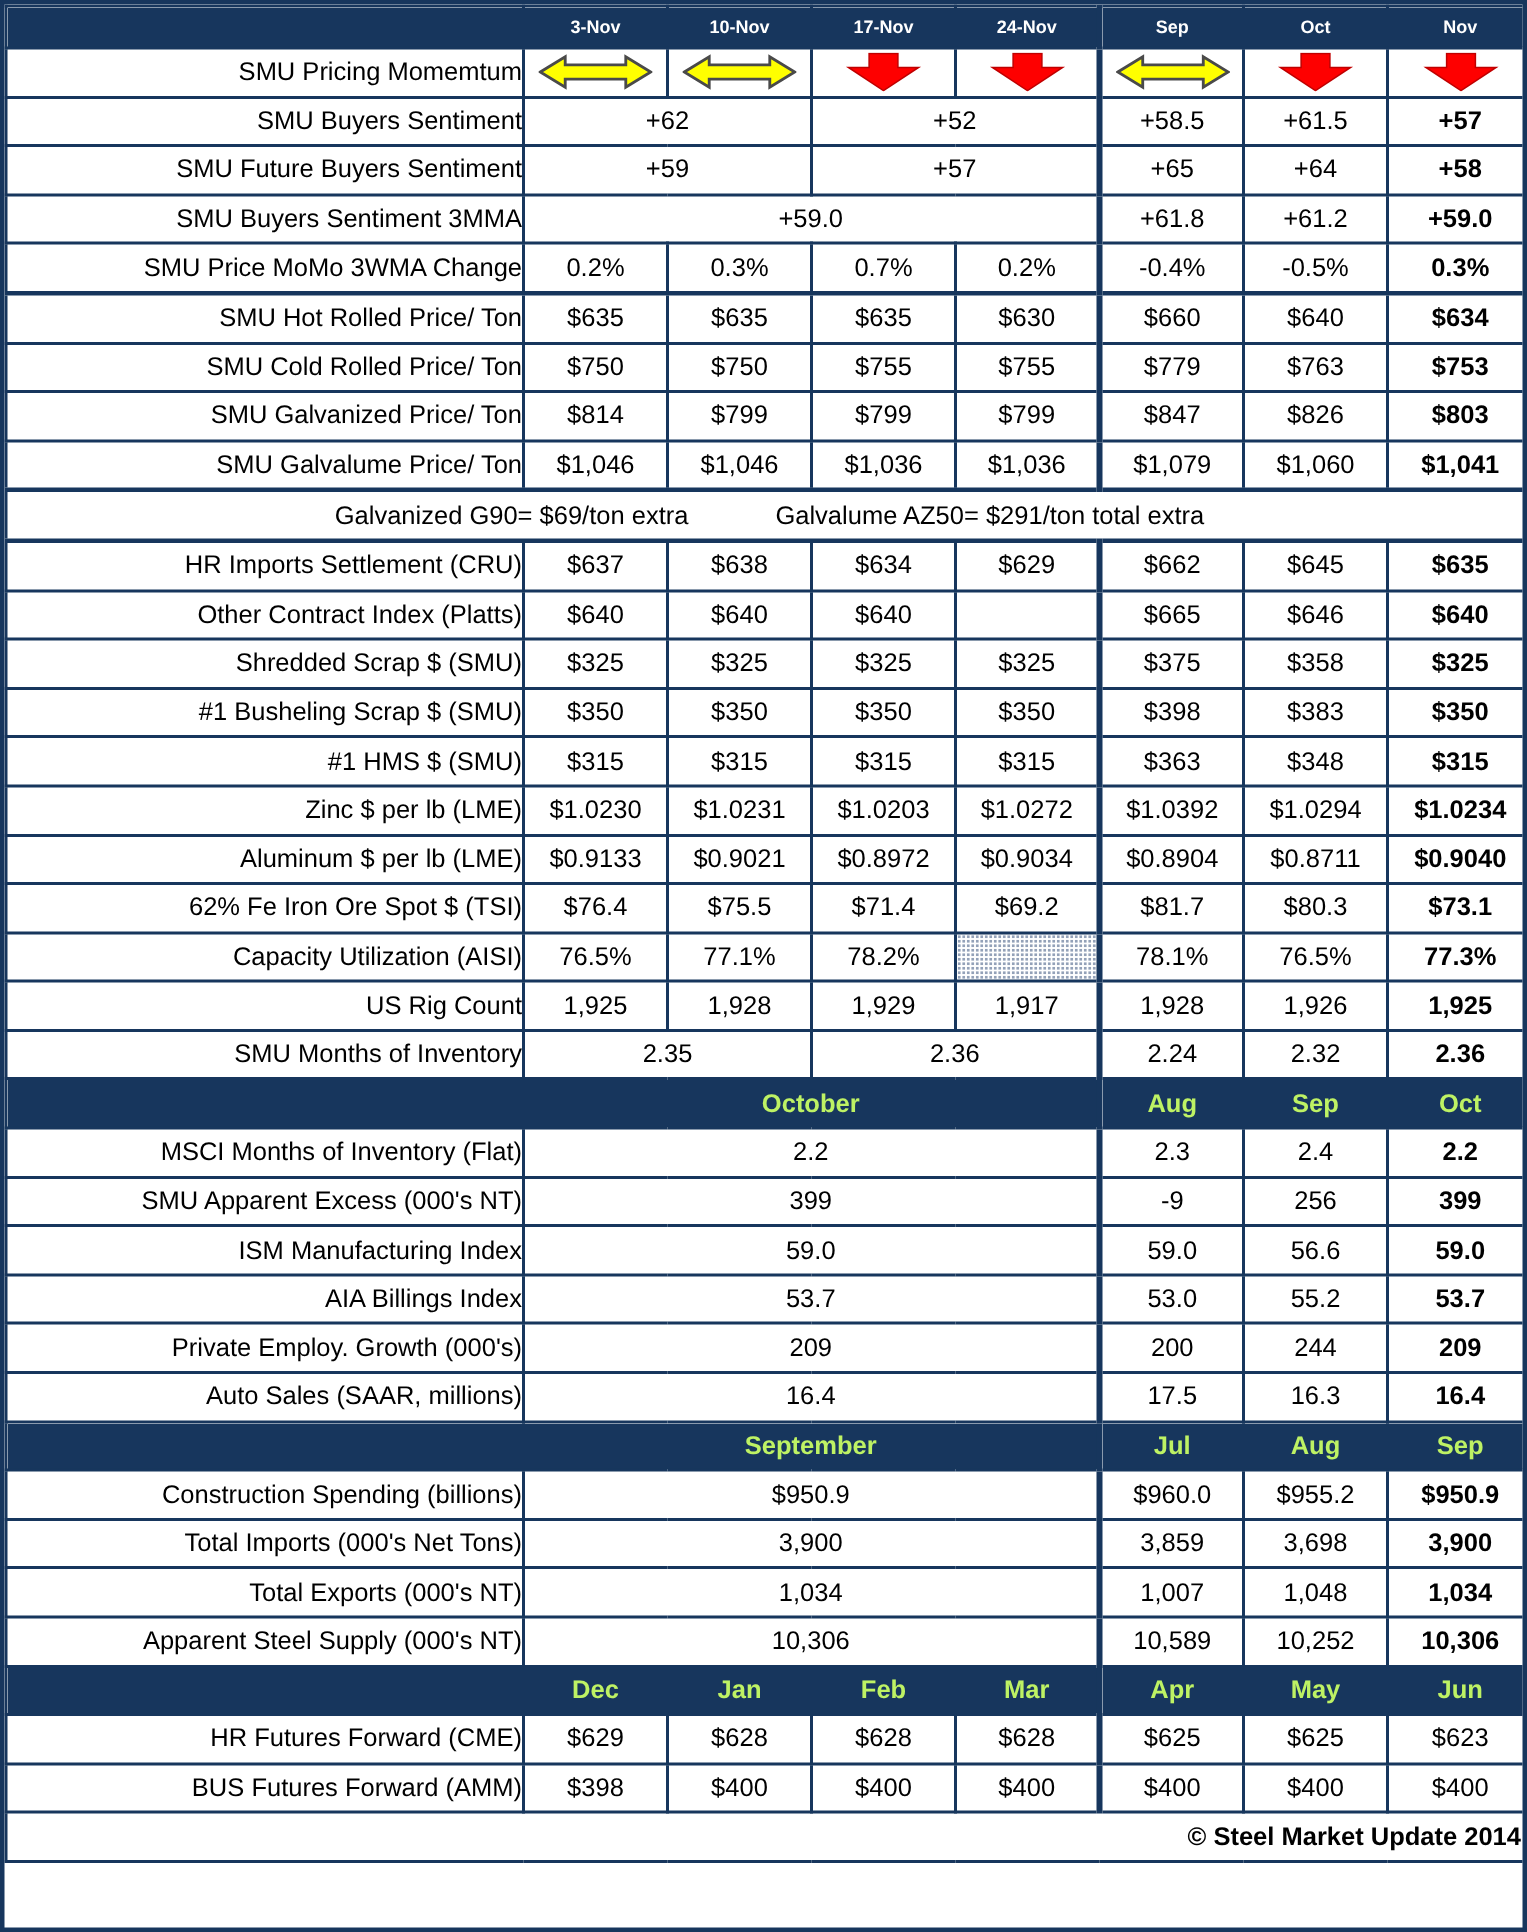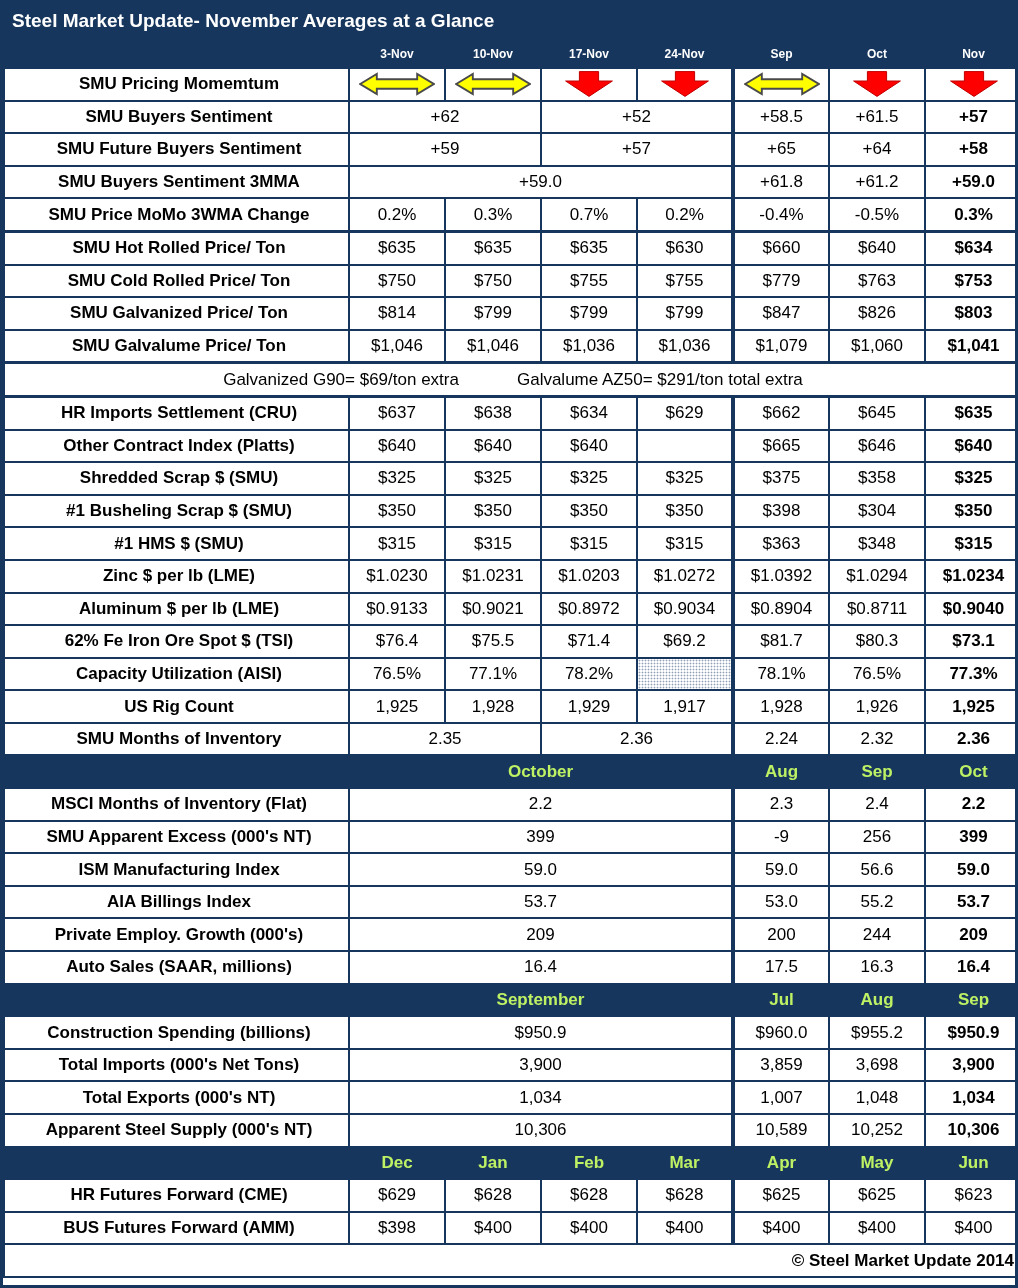--- a/index.html
+++ b/index.html
@@ -21,39 +21,38 @@
   }
   table{border-collapse:collapse;width:100%;table-layout:fixed;}
   td{
     border:2px solid var(--navy);
     height:30.6px;padding:0;
     font-size:17px;color:#000;text-align:center;
     white-space:nowrap;overflow:hidden;
   }
   tr.colheader td{background:var(--navy);color:#fff;font-weight:bold;height:26px;font-size:12px;}
   tr.subheader td{background:var(--navy);color:#bef264;font-weight:bold;}
-  td.label{text-align:center;font-weight:bold;padding-left:5px;}
+  td.label{text-align:right;font-weight:normal;padding-left:5px;}
   td.bold{font-weight:bold;}
   td.gsep{border-left-width:4px;}
   tr.sep td{border-top-width:3px;}
   td.hatch{
     background-color:#fff;
     background-image:radial-gradient(circle,#93a1b8 0.9px,transparent 1.05px);
     background-size:3px 3px;
   }
   td.note-cell{font-weight:normal;}
   td.note-cell .note-gap{display:inline-block;width:58px;}
   tr.footer-row td{text-align:right;font-weight:bold;padding-right:7px;}
   svg{display:inline-block;vertical-align:middle;}
 </style>
 </head>
 <body>
 
 <div class="sheet">
-  <div class="title-bar">Steel Market Update- November Averages at a Glance</div>
   <table id="grid">
     <colgroup>
       <col style="width:345px">
       <col style="width:96px">
         <col style="width:96px">
         <col style="width:96px">
         <col style="width:96px">
       <col style="width:96px">
         <col style="width:96px">
         <col style="width:97px">
@@ -199,21 +198,21 @@
           <td>$358</td>
           <td class="bold">$325</td>
         </tr>
         <tr>
           <td class="label">#1 Busheling Scrap $ (SMU)</td>
           <td>$350</td>
           <td>$350</td>
           <td>$350</td>
           <td>$350</td>
           <td class="gsep">$398</td>
-          <td>$304</td>
+          <td>$383</td>
           <td class="bold">$350</td>
         </tr>
         <tr>
           <td class="label">#1 HMS $ (SMU)</td>
           <td>$315</td>
           <td>$315</td>
           <td>$315</td>
           <td>$315</td>
           <td class="gsep">$363</td>
           <td>$348</td>

